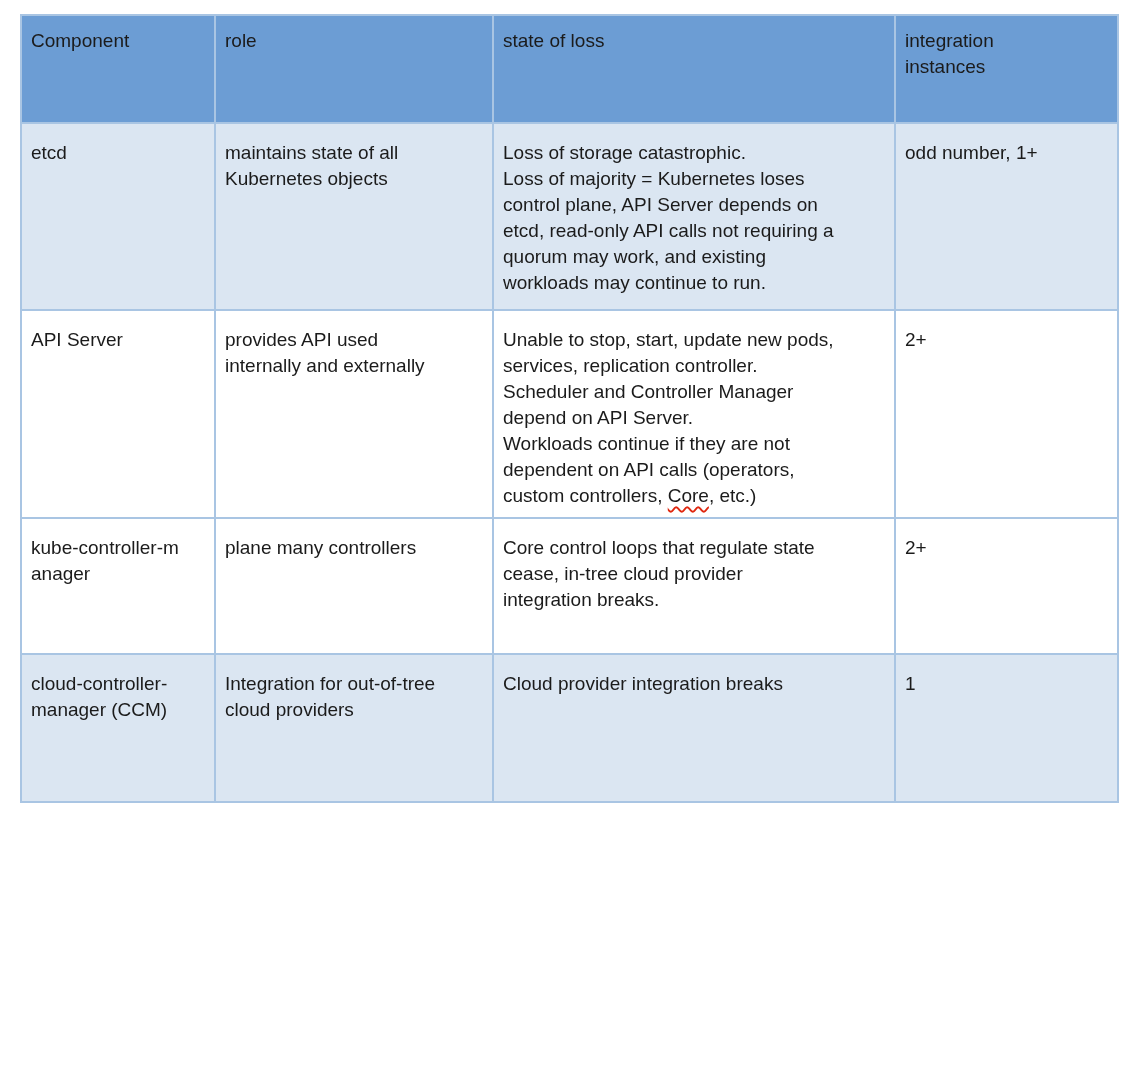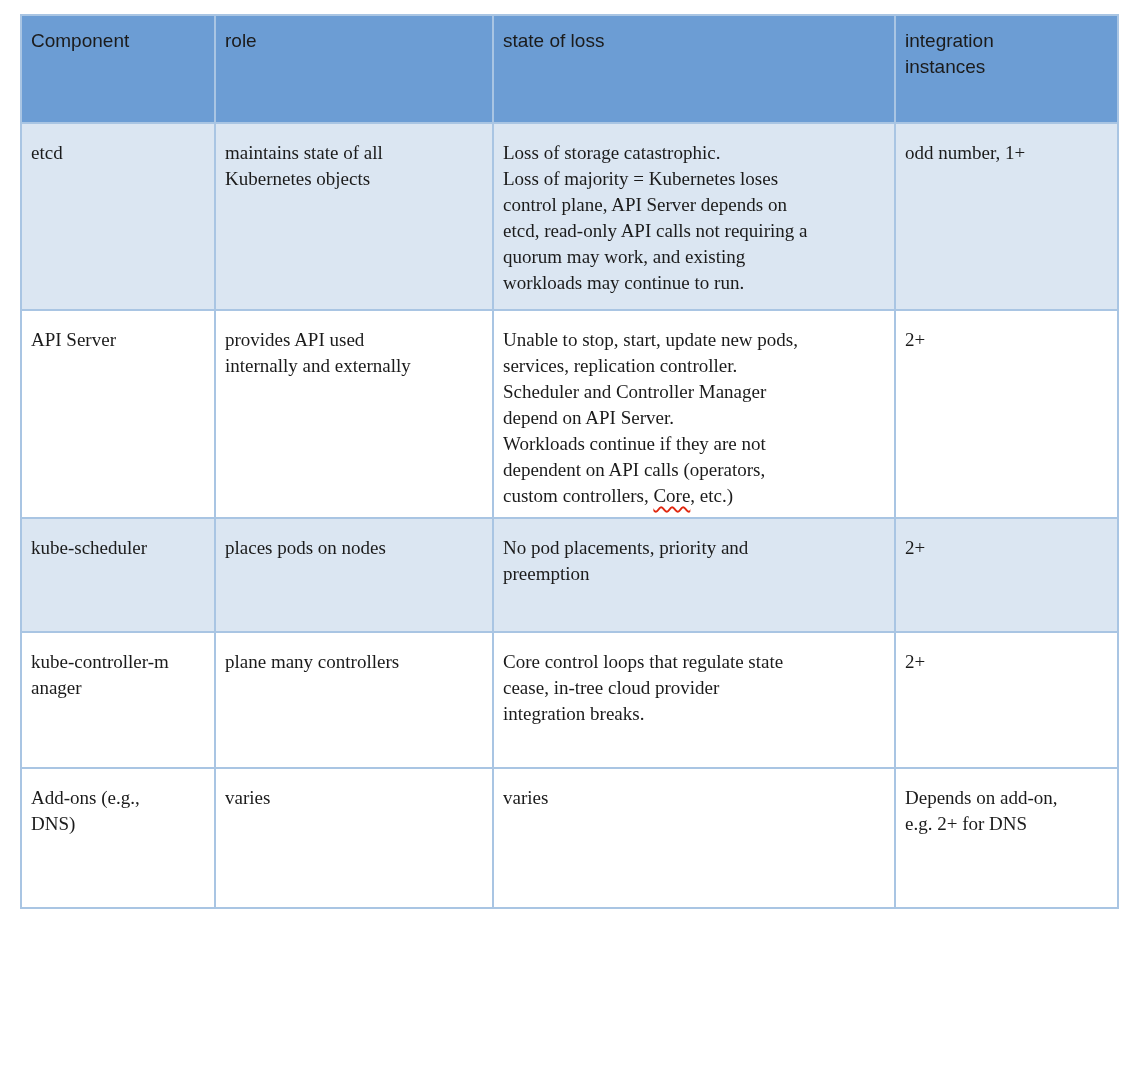--- a/index.html
+++ b/index.html
@@ -36,21 +36,21 @@
     line-height: 26px;
     padding: 16px 10px 8px 9px;
     white-space: pre-line;
     overflow-wrap: break-word;
     color: var(--text-color);
   }
   table.k8s-table thead th {
     background: var(--header-bg);
     padding-top: 12px;
   }
-  table.k8s-table tbody tr { background: var(--row-bg); font-family: Liberation Serif, serif; }
+  table.k8s-table tbody tr { background: var(--row-bg); }
   table.k8s-table tbody tr.shaded { background: var(--alt-row-bg); }
   .squiggle {
     text-decoration-line: underline;
     text-decoration-style: wavy;
     text-decoration-color: var(--squiggle-color);
     text-decoration-thickness: 2px;
     text-underline-offset: 4px;
   }
 </style>
 </head>
@@ -92,39 +92,32 @@
 internally and externally</td>
         <td>Unable to stop, start, update new pods,
 services, replication controller.
 Scheduler and Controller Manager
 depend on API Server.
 Workloads continue if they are not
 dependent on API calls (operators,
 custom controllers, <span class="squiggle">Core</span>, etc.)</td>
         <td>2+</td>
       </tr>
-      <tr class="shaded" style="height:114px">
-        <td>kube-scheduler</td>
-        <td>places pods on nodes</td>
-        <td>No pod placements, priority and
-preemption</td>
-        <td>2+</td>
-      </tr>
       <tr style="height:136px">
         <td>kube-controller-m
 anager</td>
         <td>plane many controllers</td>
         <td>Core control loops that regulate state
 cease, in-tree cloud provider
 integration breaks.</td>
         <td>2+</td>
       </tr>
-      <tr style="height:140px">
-        <td>Add-ons (e.g.,
-DNS)</td>
-        <td>varies</td>
-        <td>varies</td>
-        <td>Depends on add-on,
-e.g. 2+ for DNS</td>
+      <tr class="shaded" style="height:148px">
+        <td>cloud-controller-
+manager (CCM)</td>
+        <td>Integration for out-of-tree
+cloud providers</td>
+        <td>Cloud provider integration breaks</td>
+        <td>1</td>
       </tr>
     </tbody>
   </table>
 </div>
 
 </body></html>

